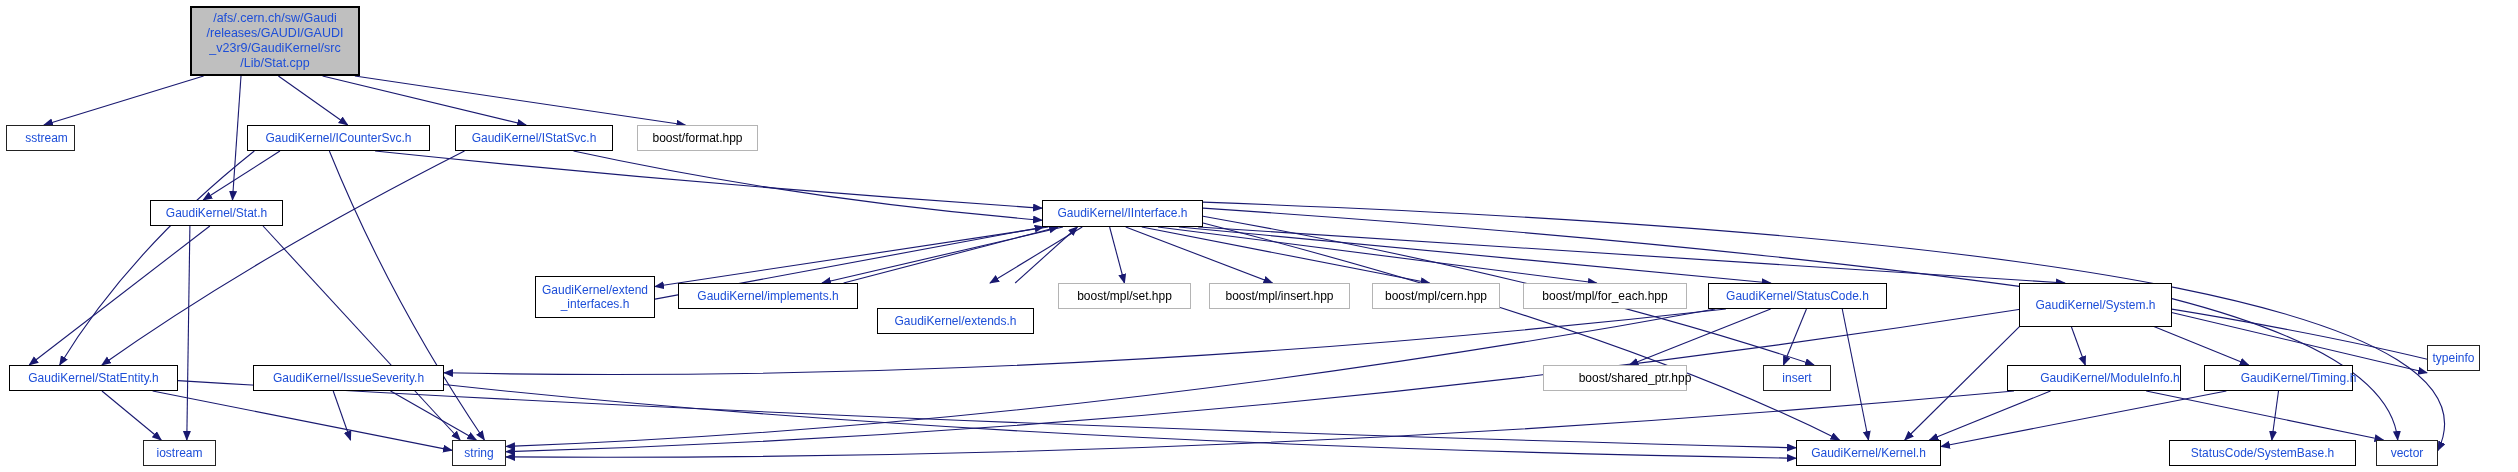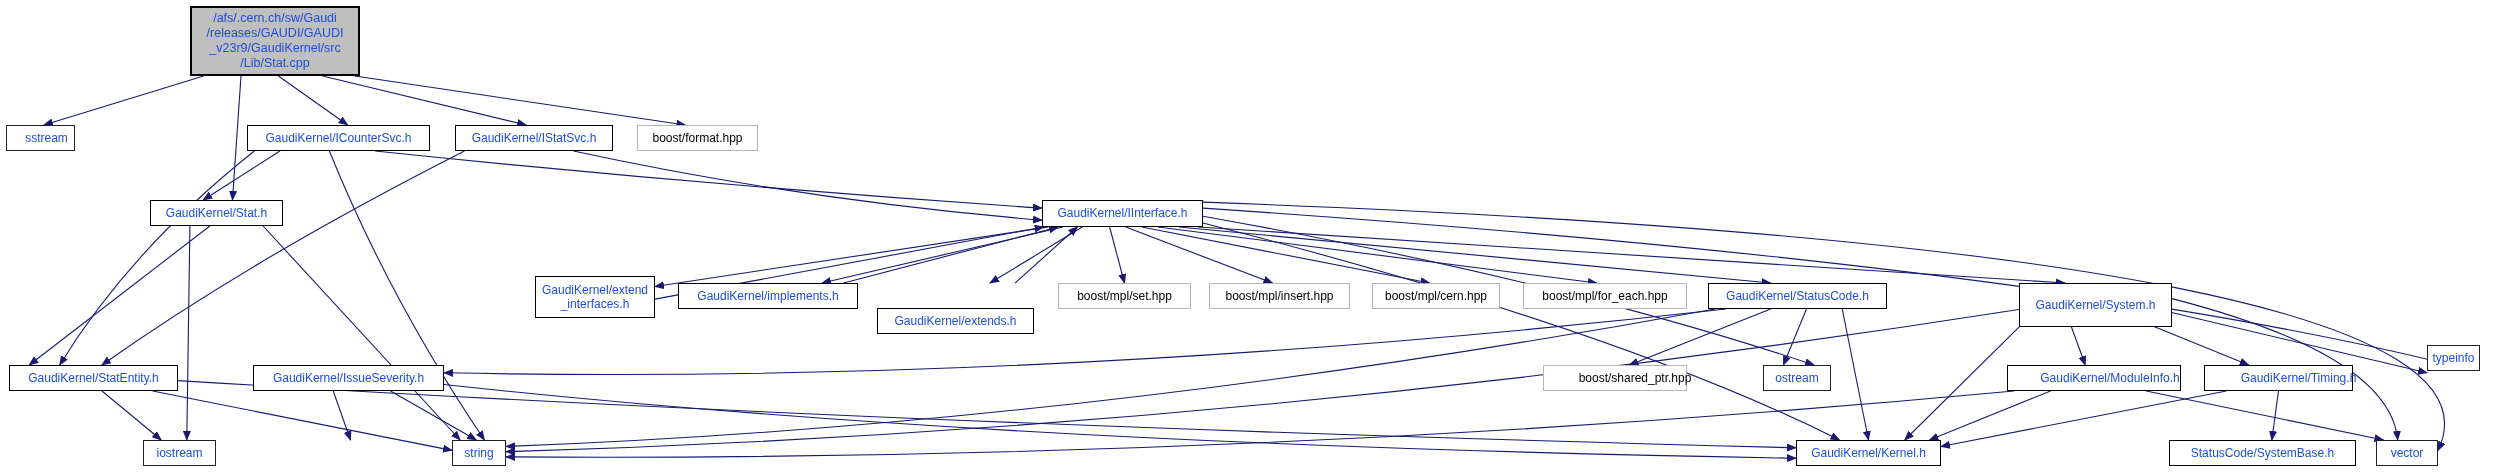--- a/index.html
+++ b/index.html
@@ -109,21 +109,21 @@
       <div class="node k-gaudi" style="left: 877px; top: 283px; width: 157px; height: 26px; margin-top: 25px;"><span>GaudiKernel/extends.h</span></div>
       <div class="node k-boost" style="left: 1058px; top: 283px; width: 133px; height: 26px;"><span>boost/mpl/set.hpp</span></div>
       <div class="node k-boost" style="left: 1209px; top: 283px; width: 141px; height: 26px;"><span>boost/mpl/insert.hpp</span></div>
       <div class="node k-boost" style="left: 1372px; top: 283px; width: 128px; height: 26px;"><span>boost/mpl/cern.hpp</span></div>
       <div class="node k-boost" style="left: 1523px; top: 283px; width: 164px; height: 26px;"><span>boost/mpl/for_each.hpp</span></div>
       <div class="node k-gaudi" style="left: 1708px; top: 283px; width: 179px; height: 26px;"><span>GaudiKernel/StatusCode.h</span></div>
       <div class="node k-gaudi" style="left: 2019px; top: 283px; width: 153px; height: 44px;"><span>GaudiKernel/System.h</span></div>
       <div class="node k-gaudi" style="left: 9px; top: 365px; width: 169px; height: 26px;"><span>GaudiKernel/StatEntity.h</span></div>
       <div class="node k-gaudi" style="left: 253px; top: 365px; width: 191px; height: 26px;"><span>GaudiKernel/IssueSeverity.h</span></div>
       <div class="node k-boost" style="left: 1543px; top: 365px; width: 144px; height: 26px; padding-left: 40px;"><span>boost/shared_ptr.hpp</span></div>
-      <div class="node k-std" style="left: 1763px; top: 365px; width: 68px; height: 26px;"><span>ostream</span></div>
+      <div class="node k-std" style="left: 1763px; top: 365px; width: 68px; height: 26px;"><span>insert</span></div>
       <div class="node k-gaudi" style="left: 2007px; top: 365px; width: 174px; height: 26px; padding-left: 32px;"><span>GaudiKernel/ModuleInfo.h</span></div>
       <div class="node k-gaudi" style="left: 2204px; top: 365px; width: 149px; height: 26px; padding-left: 40px;"><span>GaudiKernel/Timing.h</span></div>
       <div class="node k-std" style="left: 2427px; top: 345px; width: 53px; height: 26px;"><span>typeinfo</span></div>
       <div class="node k-std" style="left: 143px; top: 440px; width: 73px; height: 26px;"><span>iostream</span></div>
       <div class="node k-std" style="left: 328px; top: 440px; width: 45px; height: 26px; margin-top: 48px;"><span>map</span></div>
       <div class="node k-std" style="left: 452px; top: 440px; width: 54px; height: 26px;"><span>string</span></div>
       <div class="node k-gaudi" style="left: 1796px; top: 440px; width: 145px; height: 26px;"><span>GaudiKernel/Kernel.h</span></div>
       <div class="node k-gaudi" style="left: 2169px; top: 440px; width: 187px; height: 26px;"><span>StatusCode/SystemBase.h</span></div>
       <div class="node k-std" style="left: 2376px; top: 440px; width: 62px; height: 26px;"><span>vector</span></div>
     </div>

